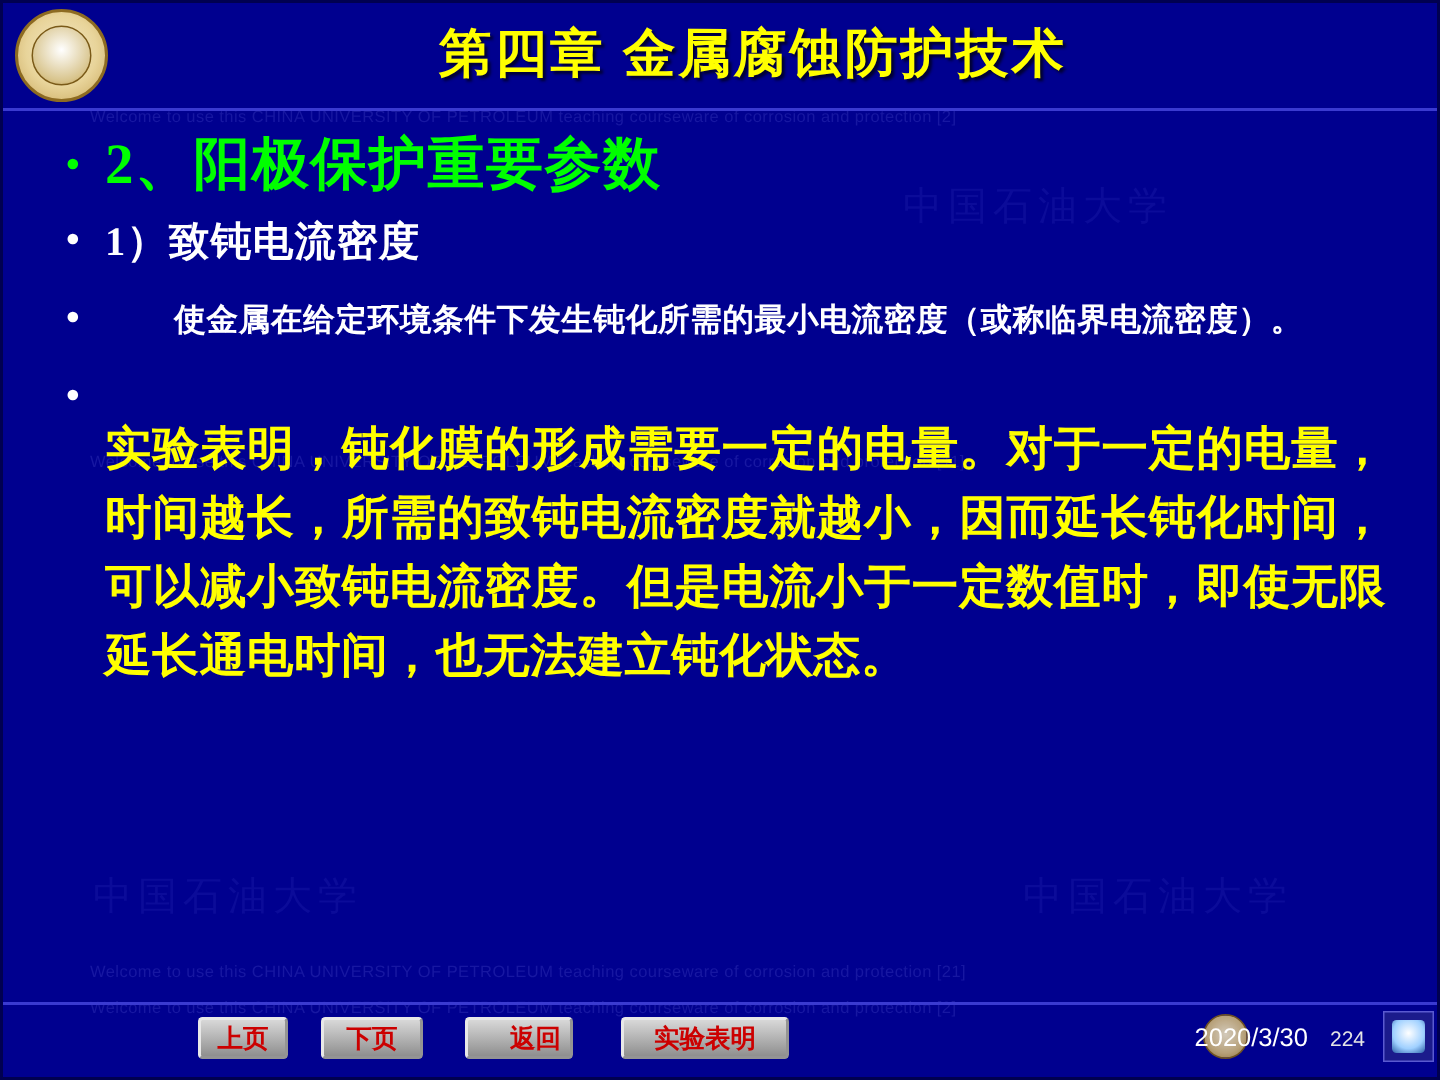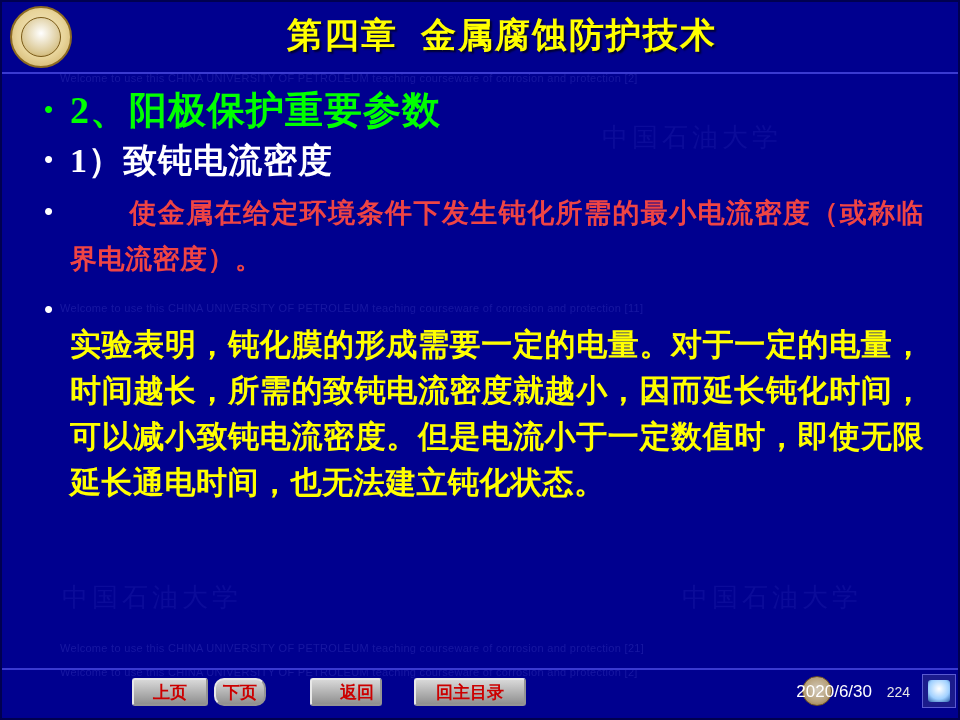--- a/index.html
+++ b/index.html
@@ -51,21 +51,21 @@
   }
   .title-bar {
     position: absolute;
     left: 180px;
     top: 10px;
     width: 640px;
     text-align: center;
     color: #ffff00;
     font-size: 35px;
     font-weight: bold;
-    font-family: Liberation Mono, monospace;
+    font-family: Liberation Sans, sans-serif;
     letter-spacing: 2px;
     text-shadow: 2px 2px 2px #000030;
   }
   .title-underline {
     position: absolute;
     left: 0;
     top: 70px;
     width: 960px;
     height: 2px;
     background: #3a3ad0;
@@ -120,27 +120,27 @@
     font-weight: bold;
   }
   .l1 {
     color: #00ff00;
     font-size: 38px;
     line-height: 44px;
     letter-spacing: 1px;
   }
   .l2 {
     color: #ffffff;
-    font-size: 34px;
+    font-size: 27px;
     line-height: 46px;
     letter-spacing: 1px;
   }
   .l3 {
-    color: #ef4444;
-    font-size: 27px;
+    color: #ffffff;
+    font-size: 21px;
     line-height: 46px;
     letter-spacing: 0.5px;
     text-align: justify;
   }
   .l4 {
     color: #ffff00;
     font-size: 31px;
     line-height: 46px;
     letter-spacing: 0.5px;
     text-align: justify;
@@ -173,22 +173,22 @@
     color: #cc0000;
     font-size: 17px;
     font-weight: bold;
     font-family: "Liberation Serif", serif;
     display: flex;
     align-items: center;
     justify-content: center;
     box-sizing: border-box;
     cursor: pointer;
   }
-  .nav1 { left: 130px; width: 76px; }
-  .nav2 { left: 212px; width: 52px; border-radius: 10px; }
+  .nav1 { left: 130px; width: 60px; }
+  .nav2 { left: 212px; width: 68px; }
   .nav3 { left: 308px; width: 72px; padding-left: 22px; }
   .nav4 { left: 412px; width: 112px; }
   .date {
     position: absolute;
     right: 90px;
     top: 14px;
     color: #ffffff;
     font-size: 17px;
     font-family: "Liberation Sans", sans-serif;
   }
@@ -275,22 +275,22 @@
       <div class="btext l4">实验表明，钝化膜的形成需要一定的电量。对于一定的电量，时间越长，所需的致钝电流密度就越小，因而延长钝化时间，可以减小致钝电流密度。但是电流小于一定数值时，即使无限延长通电时间，也无法建立钝化状态。</div>
     </div>
 
   </div>
 
   <div class="footer">
     <div class="footer-line"></div>
     <div class="navbtn nav1">上页</div>
     <div class="navbtn nav2">下页</div>
     <div class="navbtn nav3">返回</div>
-    <div class="navbtn nav4">回主目录</div>
+    <div class="navbtn nav4">实验表明</div>
     <div class="footer-logo2"></div>
-    <div class="date">2020/6/30</div>
+    <div class="date">2020/3/30</div>
     <div class="pagenum">224</div>
     <div class="corner-logo">
       <div class="cl-inner"></div>
     </div>
   </div>
 
 </div>
 
 </body></html>

